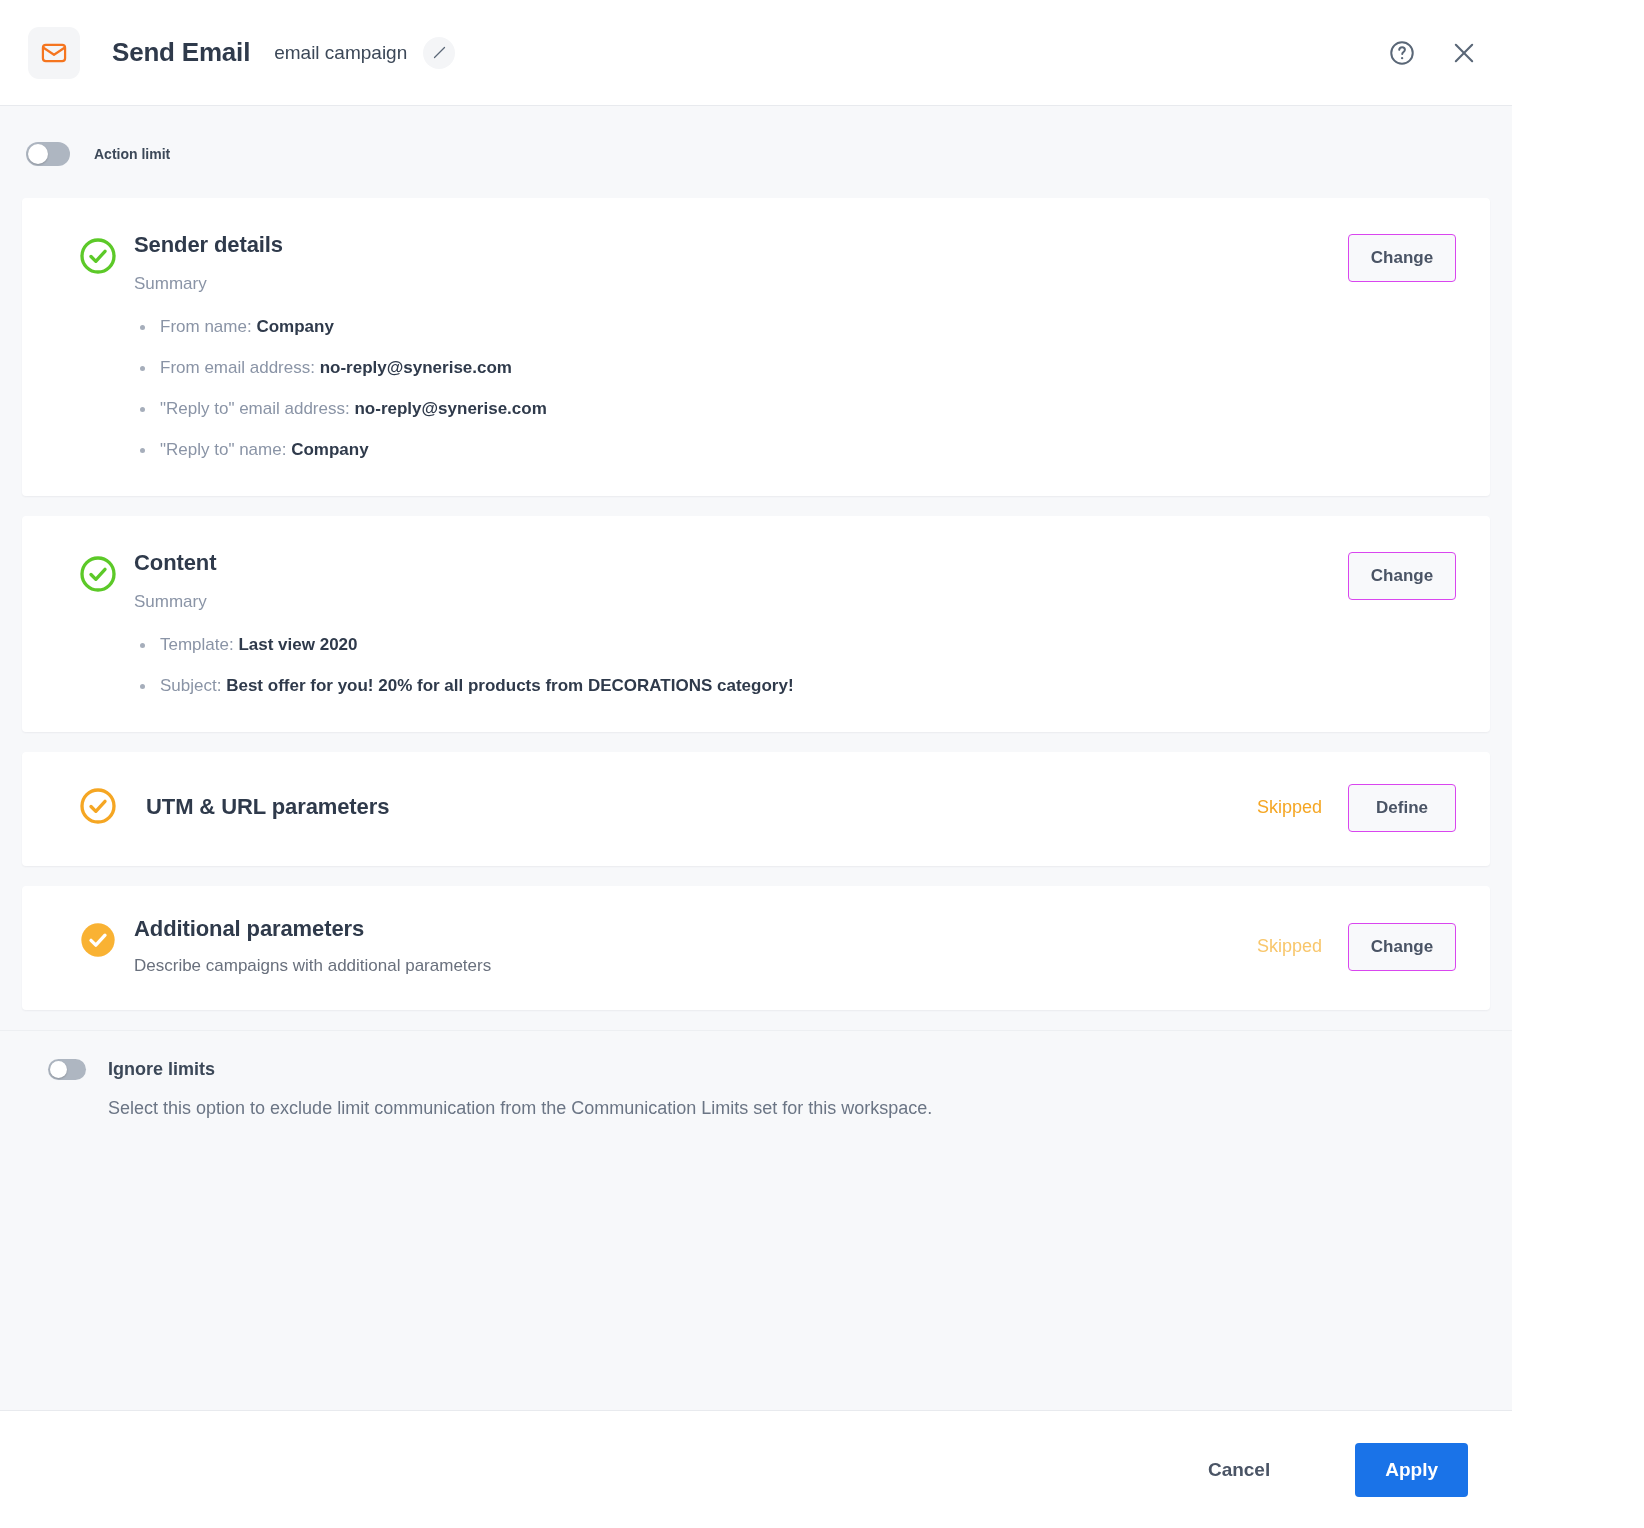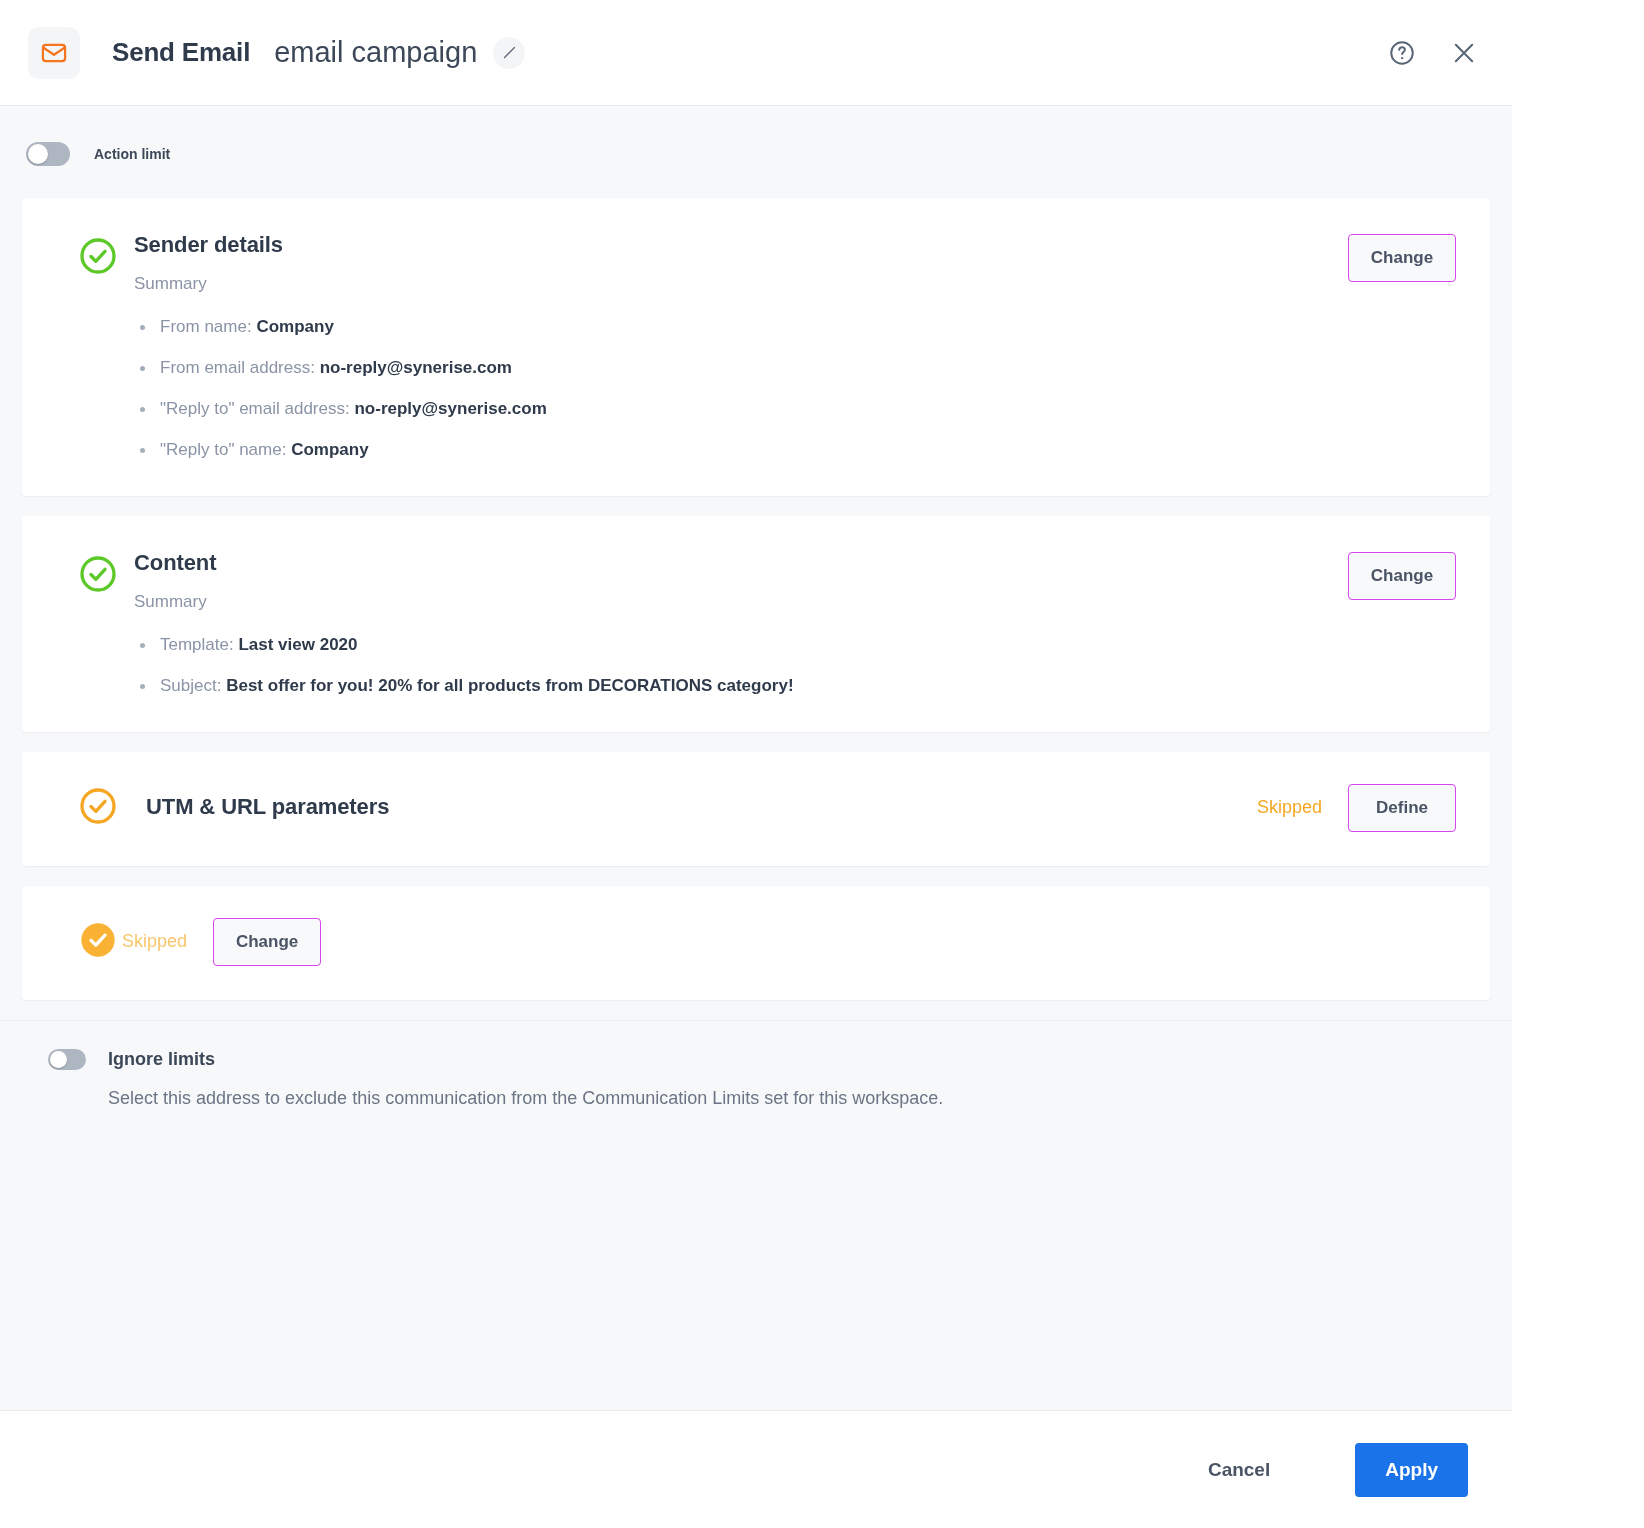--- a/index.html
+++ b/index.html
@@ -32,21 +32,21 @@
     display: flex; align-items: center; justify-content: center;
     flex: 0 0 auto;
   }
   .app-icon svg { display: block; }
   .header-title {
     font-size: 26px; font-weight: 700; color: #2F3A4B;
     margin-left: 32px; letter-spacing: -0.2px;
     white-space: nowrap;
   }
   .header-subtitle {
-    font-size: 29px; font-weight: 400; color: #3C4858;
+    font-size: 19px; font-weight: 400; color: #3C4858;
     margin-left: 24px; white-space: nowrap;
   }
   .edit-chip {
     width: 32px; height: 32px; border-radius: 50%;
     background: #F4F5F7;
     margin-left: 16px;
     display: flex; align-items: center; justify-content: center;
     flex: 0 0 auto;
   }
   .header-spacer { flex: 1 1 auto; }
@@ -283,35 +283,39 @@
     </div>
 
     <div class="card">
       <div class="card-inner compact">
         <div class="status-icon">
           <svg width="40" height="40" viewBox="0 0 24 24">
             <circle cx="12" cy="12" r="10" fill="#F9B233"></circle>
             <path d="M7.8 12.2l2.9 2.9 5.5-6" fill="none" stroke="#ffffff" stroke-width="2" stroke-linecap="round" stroke-linejoin="round"></path>
           </svg>
         </div>
+        <div class="card-main">
+          <div class="card-title">Additional parameters</div>
+          <div class="card-desc">Describe campaigns with additional parameters</div>
+        </div>
         <div class="card-right" style="align-items:center;">
           <span class="skipped faded">Skipped</span>
           <button class="btn-secondary">Change</button>
         </div>
       </div>
     </div>
 
     <div class="ignore-section">
       <div class="ignore-head">
         <div class="toggle sm">
           <div class="knob"></div>
         </div>
         <div class="ignore-label">Ignore limits</div>
       </div>
-      <div class="ignore-desc">Select this address to exclude this communication from the Communication Limits set for this workspace.</div>
+      <div class="ignore-desc">Select this option to exclude limit communication from the Communication Limits set for this workspace.</div>
     </div>
 
   </div>
 
   <div class="footer">
     <button class="btn-cancel">Cancel</button>
     <button class="btn-apply">Apply</button>
   </div>
 
 </div>

